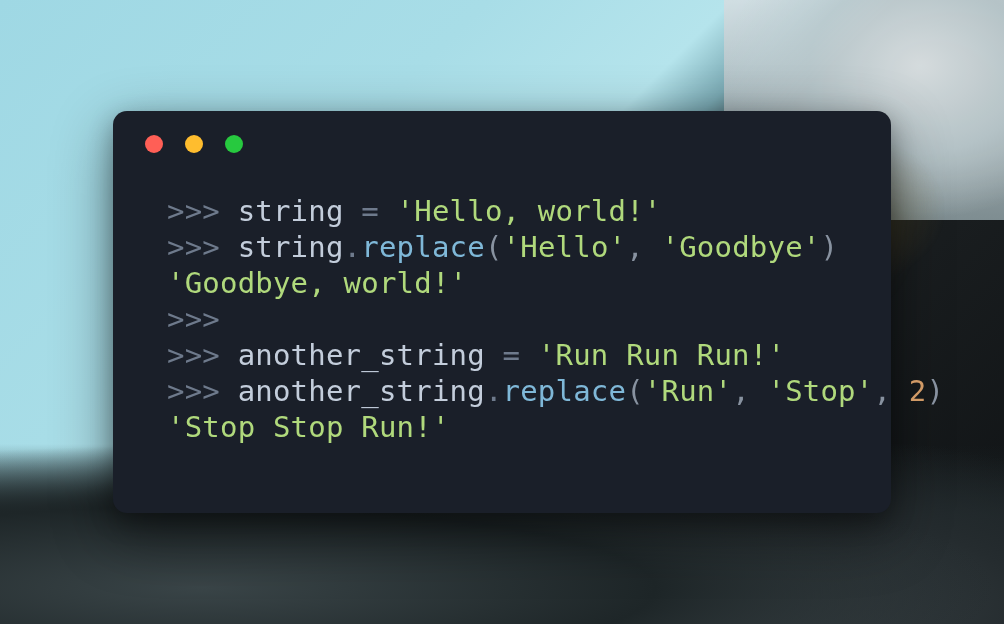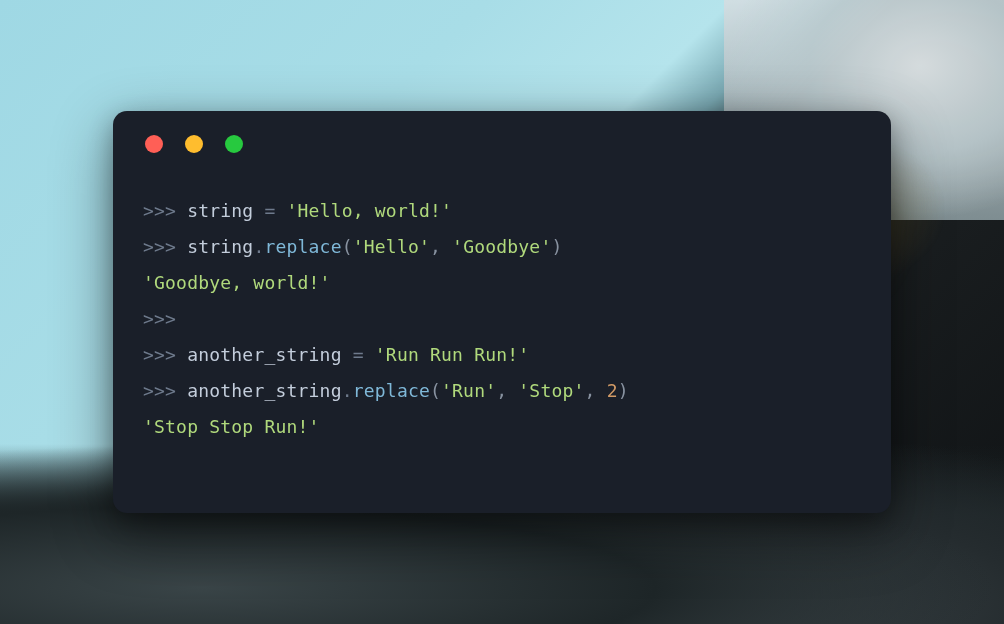--- a/index.html
+++ b/index.html
@@ -65,24 +65,25 @@
     }
     .traffic-light {
       width: 18px;
       height: 18px;
       border-radius: 50%;
     }
     .tl-red { background: #ff5f56; }
     .tl-yellow { background: #ffbd2e; }
     .tl-green { background: #27c93f; }
     .code {
-      font-size: 18px;
+      font-size: 29px;
       line-height: 36px;
       white-space: pre;
       letter-spacing: 0.2px;
+      margin-left: 24px;
     }
     .c-prompt { color: #6e7a8c; }
     .c-var { color: #c3cddb; }
     .c-op { color: #6e7a8c; }
     .c-dot { color: #6e7a8c; }
     .c-func { color: #7fb8d8; }
     .c-paren { color: #8892a0; }
     .c-str { color: #b0d97c; }
     .c-comma { color: #8892a0; }
     .c-num { color: #d19a66; }

